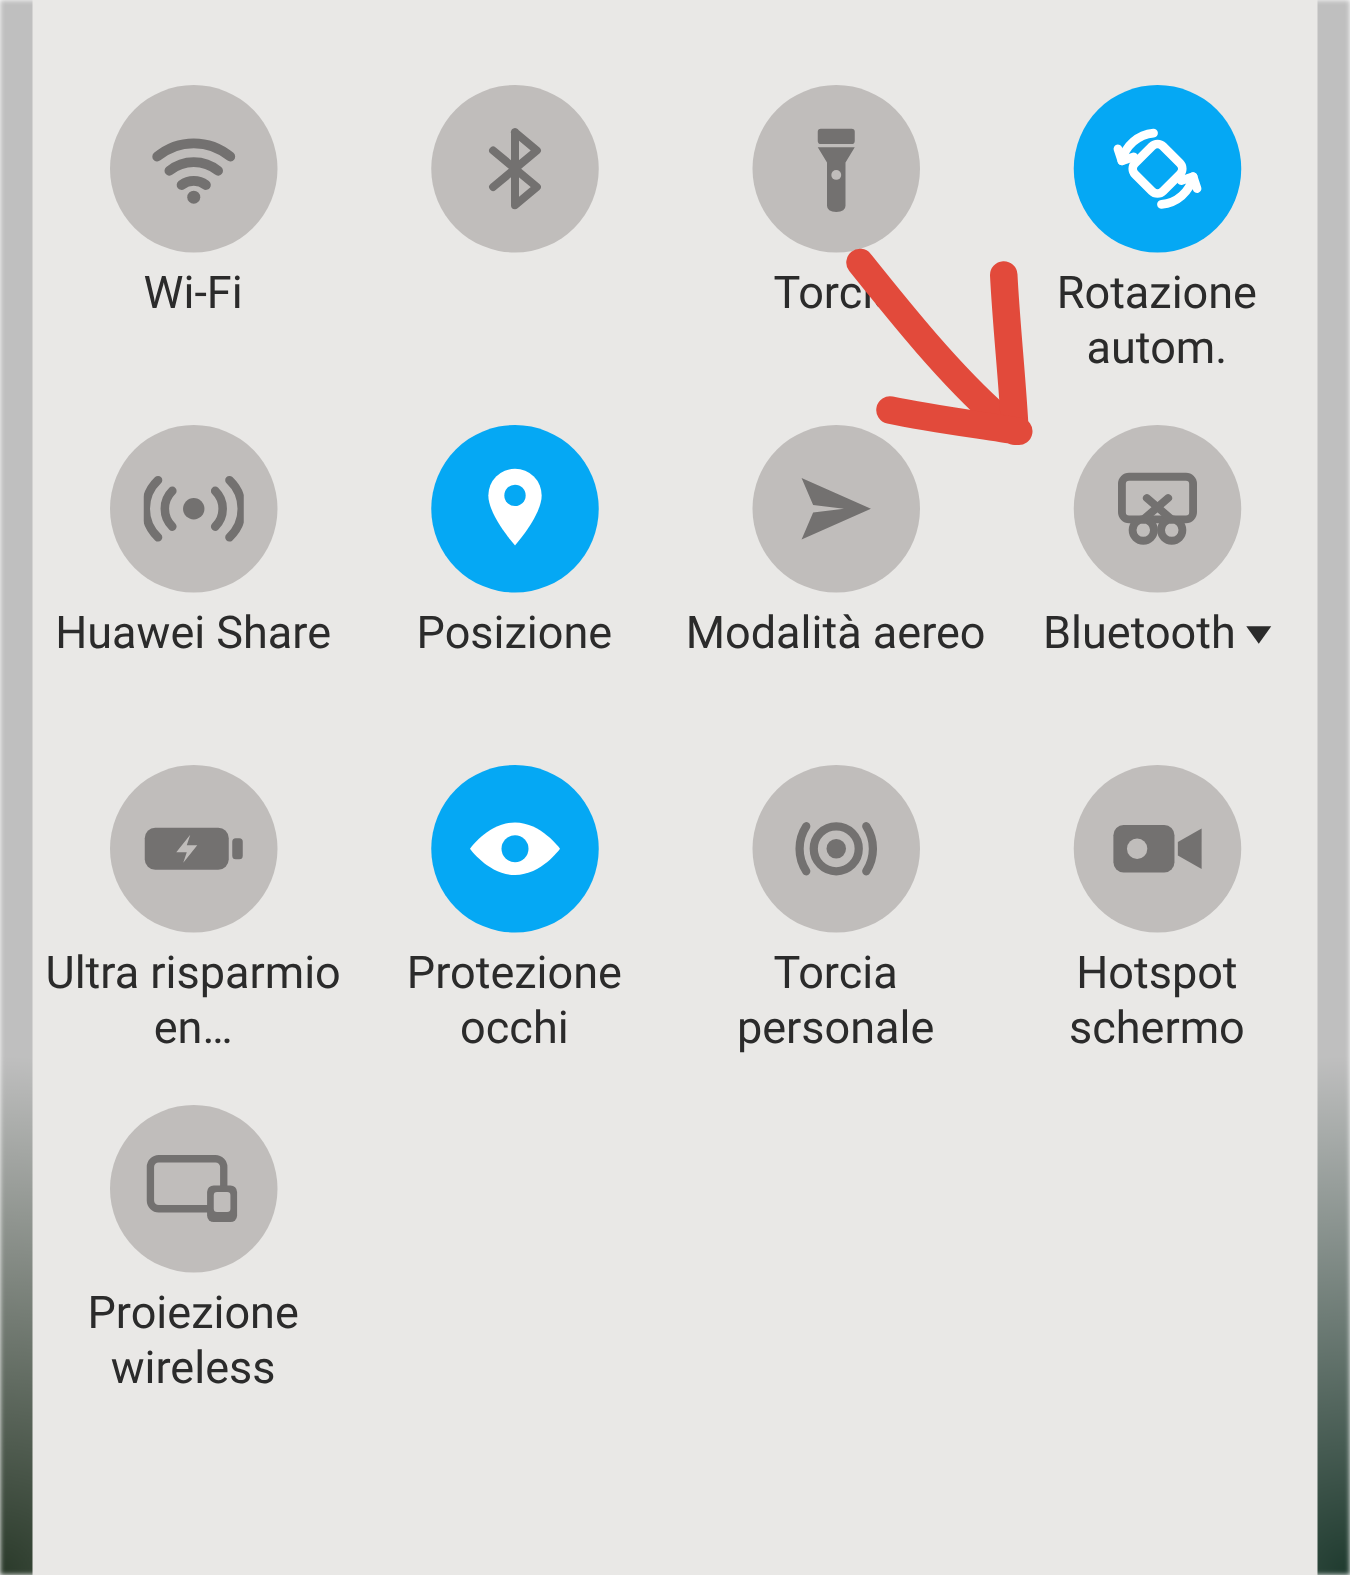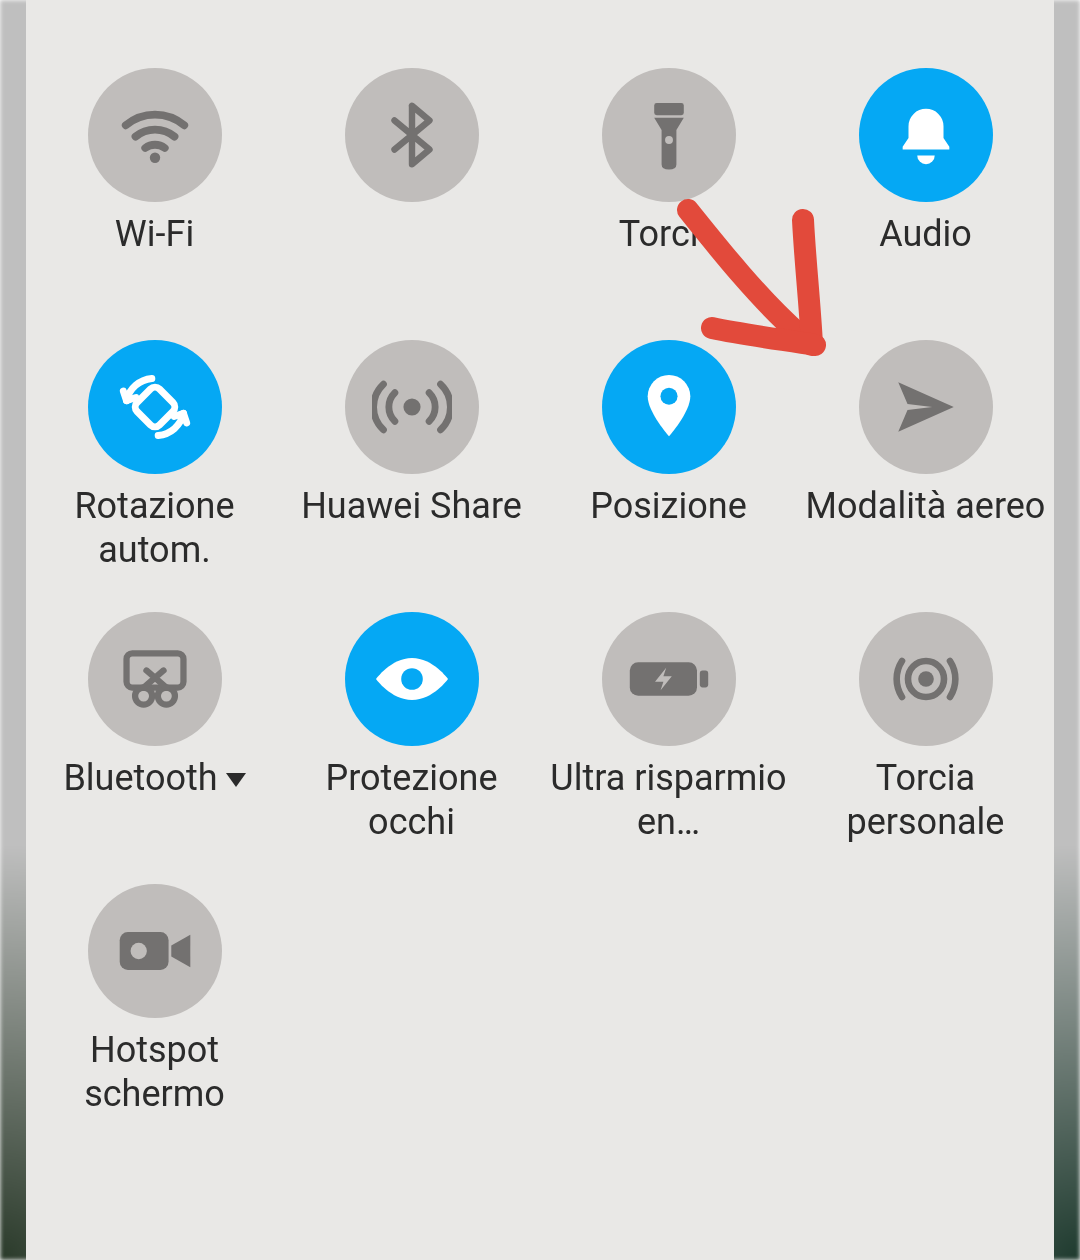--- a/index.html
+++ b/index.html
@@ -66,29 +66,20 @@
       <div class="btn btn-off">
         <svg class="ico" width="60" height="74" viewBox="0 0 24 30">
           <rect x="6" y="2" width="12" height="5" rx="1" fill="#737170"></rect>
           <path d="M6 8 L18 8 L15 13 L15 27 Q15 29 12 29 Q9 29 9 27 L9 13 Z" fill="#737170"></path>
           <circle cx="12" cy="17" r="1.6" fill="#c0bdbb"></circle>
         </svg>
       </div>
       <div class="lbl">Torcia</div>
     </div>
 
-    <div class="tile">
-      <div class="btn btn-on">
-        <svg class="ico" width="70" height="70" viewBox="0 0 24 24">
-          <path fill="#ffffff" d="M12 3 a6 6 0 0 1 6 6 v4 l2 3 v1 H4 v-1 l2-3 V9 a6 6 0 0 1 6-6 Z"></path>
-          <path fill="#ffffff" d="M9 19 a3 3 0 0 0 6 0 Z"></path>
-        </svg>
-      </div>
-      <div class="lbl">Audio</div>
-    </div>
 
     <div class="tile">
       <div class="btn btn-on">
         <svg class="ico" width="76" height="76" viewBox="0 0 24 24">
           <rect x="7" y="7" width="10" height="10" rx="2" transform="rotate(45 12 12)" fill="none" stroke="#ffffff" stroke-width="2.2"></rect>
           <path d="M3 10 a9 9 0 0 1 8-7" fill="none" stroke="#ffffff" stroke-width="2.2" stroke-linecap="round"></path>
           <path d="M21 14 a9 9 0 0 1-8 7" fill="none" stroke="#ffffff" stroke-width="2.2" stroke-linecap="round"></path>
           <path d="M3 10 l-1 -3 M3 10 l3 -1" stroke="#ffffff" stroke-width="2.2" stroke-linecap="round"></path>
           <path d="M21 14 l1 3 M21 14 l-3 1" stroke="#ffffff" stroke-width="2.2" stroke-linecap="round"></path>
         </svg>
@@ -136,38 +127,38 @@
           <circle cx="17" cy="17" r="3" fill="none" stroke="#737170" stroke-width="2.2"></circle>
           <path d="M9 14 L16 8 M17 14 L10 8" stroke="#737170" stroke-width="2.2" stroke-linecap="round"></path>
         </svg>
       </div>
       <div class="lbl">
         <span>Bluetooth</span><span class="dd"></span>
       </div>
     </div>
 
     <div class="tile">
+      <div class="btn btn-off">
+        <svg class="ico" width="84" height="50" viewBox="0 0 30 16">
+          <rect x="1" y="2" width="24" height="12" rx="3" fill="#737170"></rect>
+          <rect x="26" y="5" width="3" height="6" rx="1" fill="#737170"></rect>
+          <path d="M14 4 L10 9 L13 9 L12 12 L16 7 L13 7 Z" fill="#c0bdbb"></path>
+        </svg>
+      </div>
+      <div class="lbl">Ultra risparmio en…</div>
+    </div>
+
+    <div class="tile">
       <div class="btn btn-on">
         <svg class="ico" width="78" height="52" viewBox="0 0 26 16">
           <path fill="#ffffff" d="M13 1 C6 1 1 8 1 8 s5 7 12 7 12-7 12-7 S20 1 13 1 Z"></path>
           <circle cx="13" cy="8" r="3.6" fill="#05a8f4"></circle>
         </svg>
       </div>
       <div class="lbl">Protezione occhi</div>
-    </div>
-
-    <div class="tile">
-      <div class="btn btn-off">
-        <svg class="ico" width="84" height="50" viewBox="0 0 30 16">
-          <rect x="1" y="2" width="24" height="12" rx="3" fill="#737170"></rect>
-          <rect x="26" y="5" width="3" height="6" rx="1" fill="#737170"></rect>
-          <path d="M14 4 L10 9 L13 9 L12 12 L16 7 L13 7 Z" fill="#c0bdbb"></path>
-        </svg>
-      </div>
-      <div class="lbl">Ultra risparmio en…</div>
     </div>
 
     <div class="tile">
       <div class="btn btn-off">
         <svg class="ico" width="72" height="72" viewBox="0 0 24 24">
           <circle cx="12" cy="12" r="2.6" fill="#737170"></circle>
           <circle cx="12" cy="12" r="6" fill="none" stroke="#737170" stroke-width="2.2"></circle>
           <path d="M4 18 a11 11 0 0 1 0-12" fill="none" stroke="#737170" stroke-width="2.2" stroke-linecap="round"></path>
           <path d="M20 18 a11 11 0 0 0 0-12" fill="none" stroke="#737170" stroke-width="2.2" stroke-linecap="round"></path>
         </svg>
@@ -179,20 +170,30 @@
       <div class="btn btn-off">
         <svg class="ico" width="76" height="52" viewBox="0 0 28 18">
           <rect x="1" y="2" width="18" height="14" rx="3" fill="#737170"></rect>
           <path d="M20 7 L27 3 L27 15 L20 11 Z" fill="#737170"></path>
           <circle cx="8" cy="9" r="3" fill="#c0bdbb"></circle>
         </svg>
       </div>
       <div class="lbl">Hotspot schermo</div>
     </div>
 
+    <div class="tile">
+      <div class="btn btn-off">
+        <svg class="ico" width="80" height="60" viewBox="0 0 30 22">
+          <rect x="2" y="2" width="22" height="15" rx="2.5" fill="none" stroke="#737170" stroke-width="2.2"></rect>
+          <rect x="19" y="10" width="9" height="11" rx="2" fill="#737170"></rect>
+          <rect x="21" y="12" width="5" height="6" rx="1" fill="#c0bdbb"></rect>
+        </svg>
+      </div>
+      <div class="lbl">Proiezione wireless</div>
+    </div>
 
 
     <div class="tile"></div>
 
   </div>
 
   <svg class="annot" viewBox="0 0 1080 1260">
     <path d="M688 210 C720 250 760 300 800 335"></path>
     <path d="M803 220 C805 260 810 305 812 345"></path>
     <path d="M712 328 C745 335 785 340 815 345"></path>

